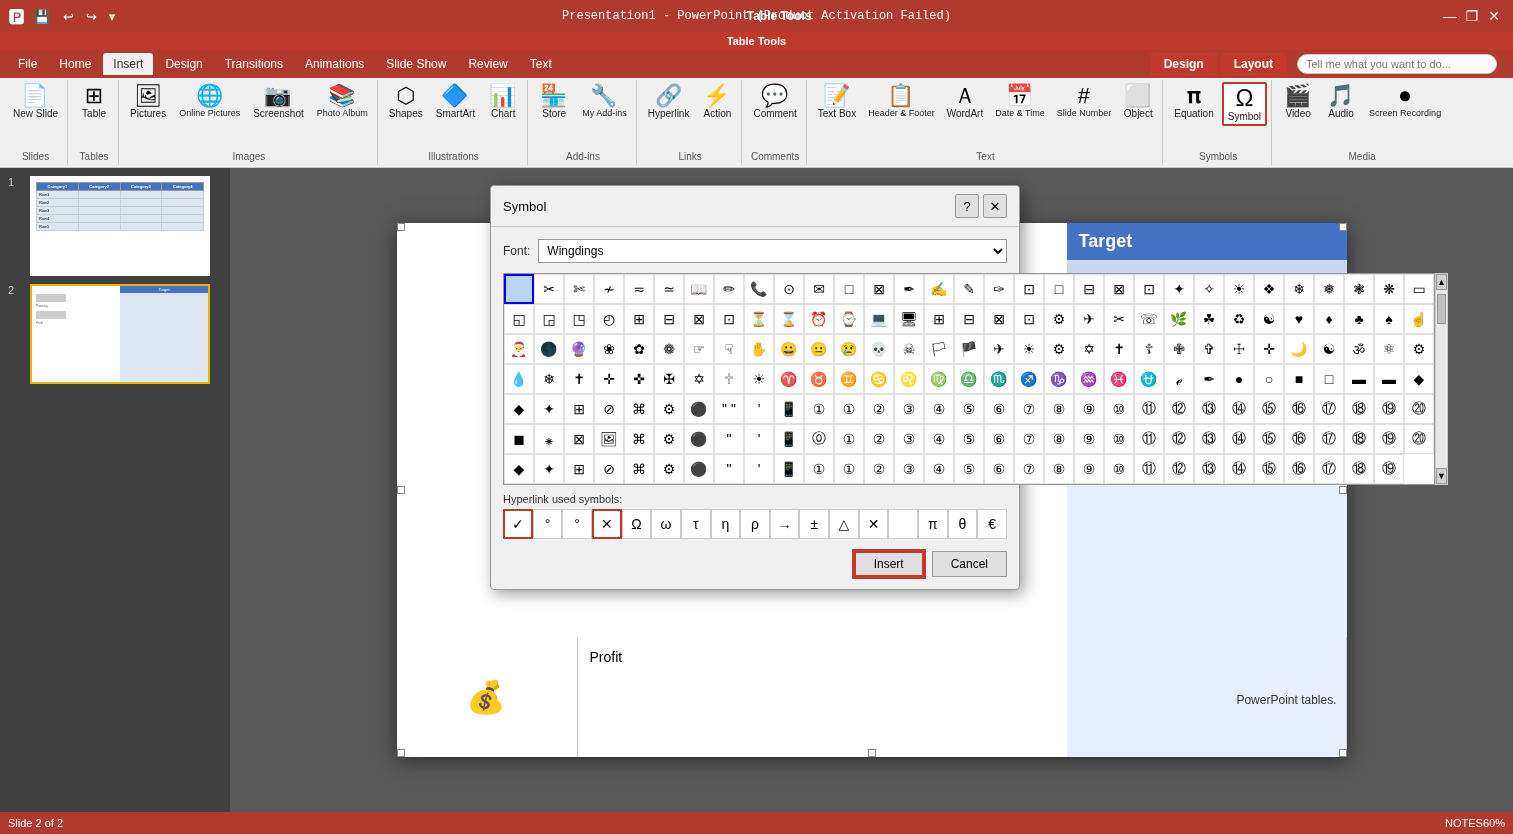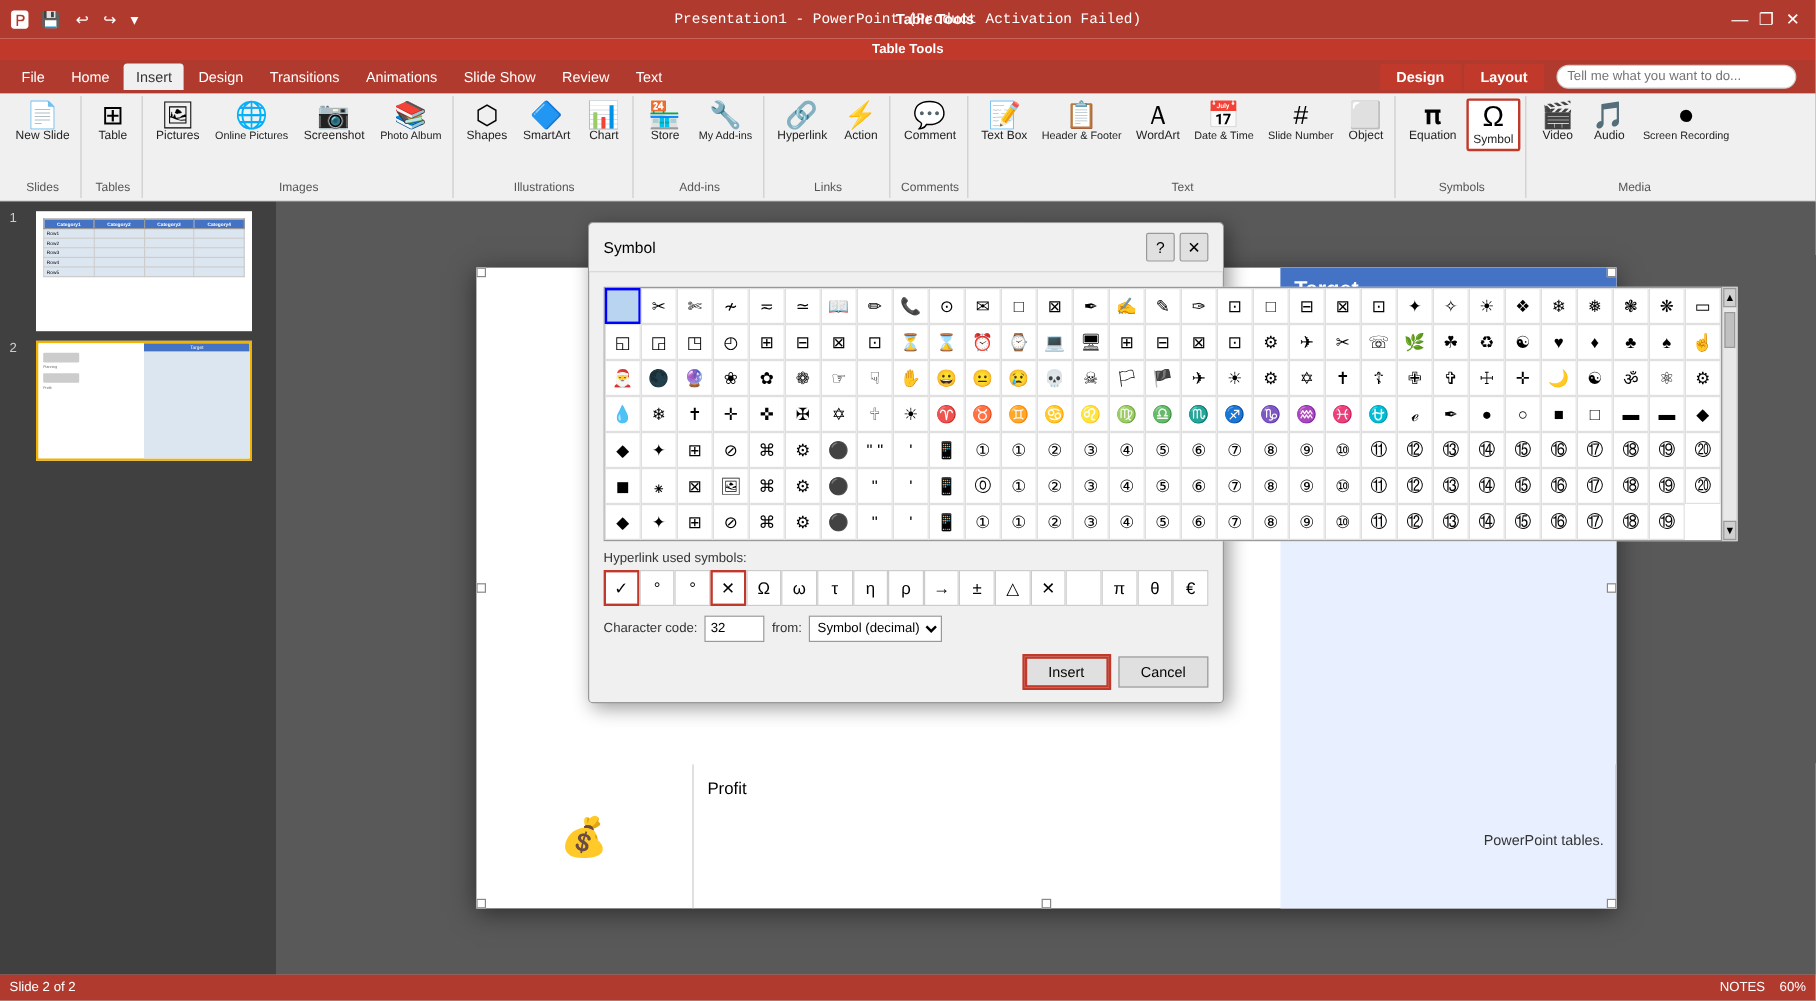--- a/index.html
+++ b/index.html
@@ -604,39 +604,45 @@
         <div style="position:absolute;top:0;left:0;width:8px;height:8px;background:white;border:1px solid #888;"></div>
         <div style="position:absolute;top:0;right:0;width:8px;height:8px;background:white;border:1px solid #888;"></div>
         <div style="position:absolute;bottom:0;left:0;width:8px;height:8px;background:white;border:1px solid #888;"></div>
         <div style="position:absolute;bottom:0;right:0;width:8px;height:8px;background:white;border:1px solid #888;"></div>
       </div>
     </div>
   </div>
 
   <div class="status-bar">
     <span>Slide 2 of 2</span>
-    <div style="display:flex;gap:12px;">
+    <div style="display:flex;">
       <button style="background:transparent;border:none;color:white;font-size:11px;cursor:pointer;">NOTES</button>
       <span>60%</span>
     </div>
   </div>
 
   <div class="dialog-overlay">
     <div class="dialog">
 
       <div class="dialog-titlebar">
         <span class="dialog-title">Symbol</span>
         <div class="dialog-controls">
           <button class="dialog-ctrl-btn">?</button>
           <button class="dialog-ctrl-btn">✕</button>
         </div>
       </div>
 
       <div class="dialog-body">
 
+        <div class="dialog-row">
+          <label class="dialog-label">Font:</label>
+          <select class="font-select">
+            <option>Wingdings</option>
+          </select>
+        </div>
 
         <div style="position:relative;display:flex;">
           <div class="symbol-grid" style="flex:1;">
 
             <div class="symbol-row">
               <div class="symbol-cell selected" style="background:#b8d4f0;border:2px solid #0000ff;"></div>
               <div class="symbol-cell">✂</div>
               <div class="symbol-cell">✄</div>
               <div class="symbol-cell">≁</div>
               <div class="symbol-cell">≂</div>
@@ -897,28 +903,20 @@
           <div class="recent-cell">±</div>
           <div class="recent-cell">△</div>
           <div class="recent-cell">✕</div>
           <div class="recent-cell"></div>
           <div class="recent-cell">π</div>
           <div class="recent-cell">θ</div>
           <div class="recent-cell">€</div>
         </div>
 
 
-        <div class="char-code-row">
-          <span class="char-code-label">Character code:</span>
-          <input type="text" class="char-code-input" value="32" style="">
-          <span class="char-code-label">from:</span>
-          <select class="from-select">
-            <option>Symbol (decimal)</option>
-          </select>
-        </div>
 
         <div class="dialog-footer">
           <button class="btn-insert">Insert</button>
           <button class="btn-cancel">Cancel</button>
         </div>
       </div>
     </div>
   </div>
 
 </div>

